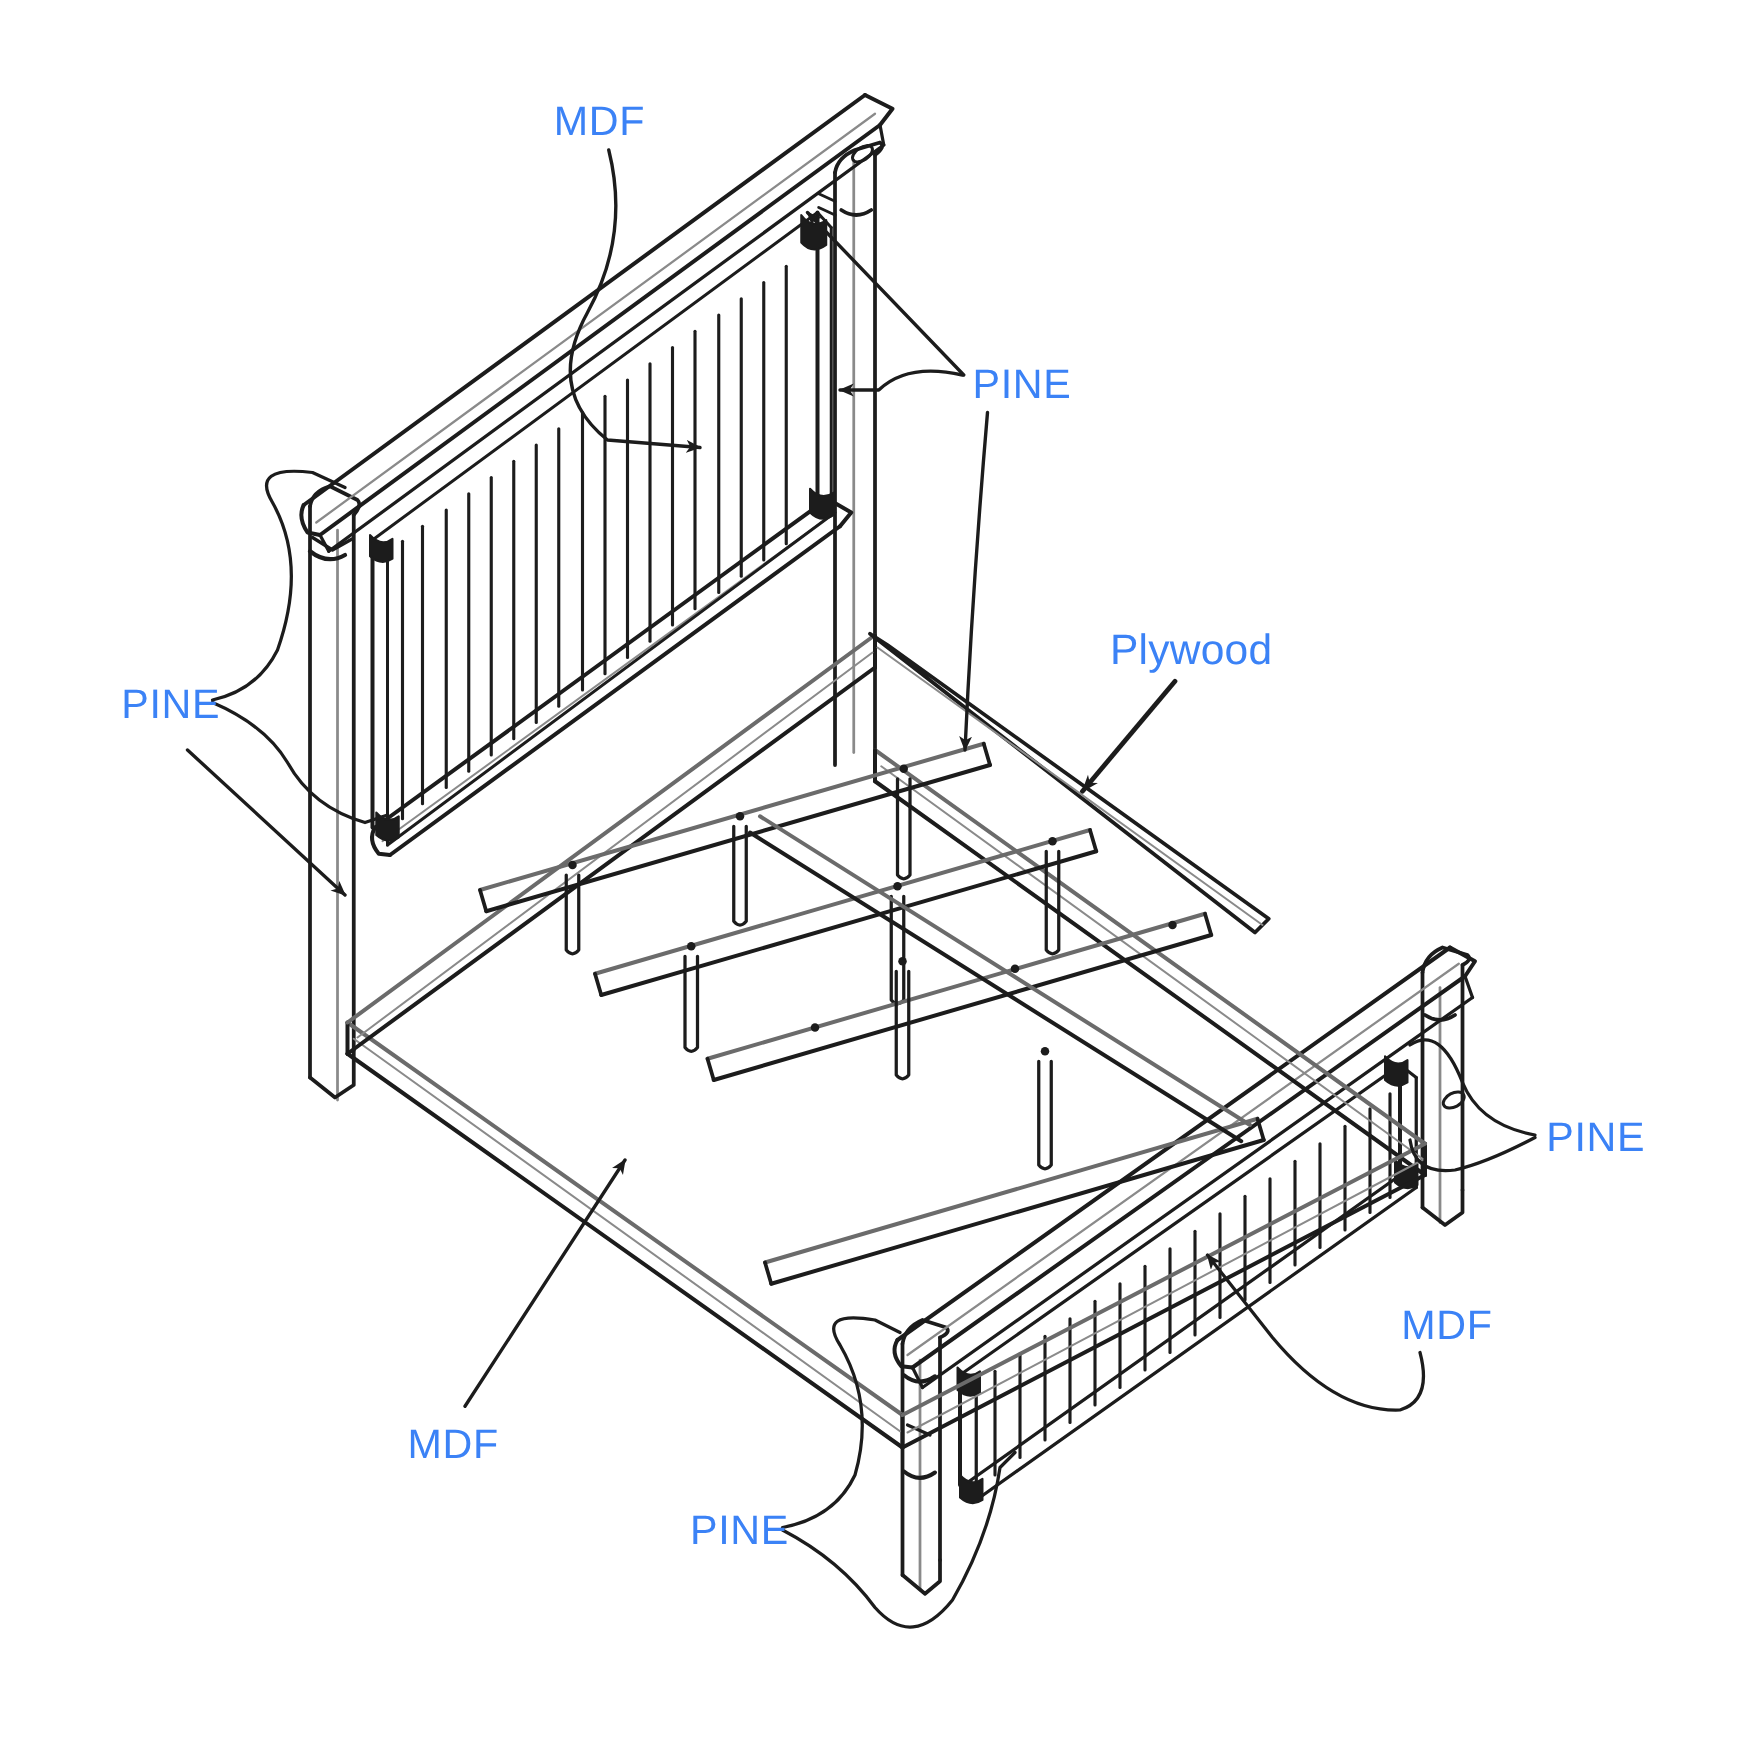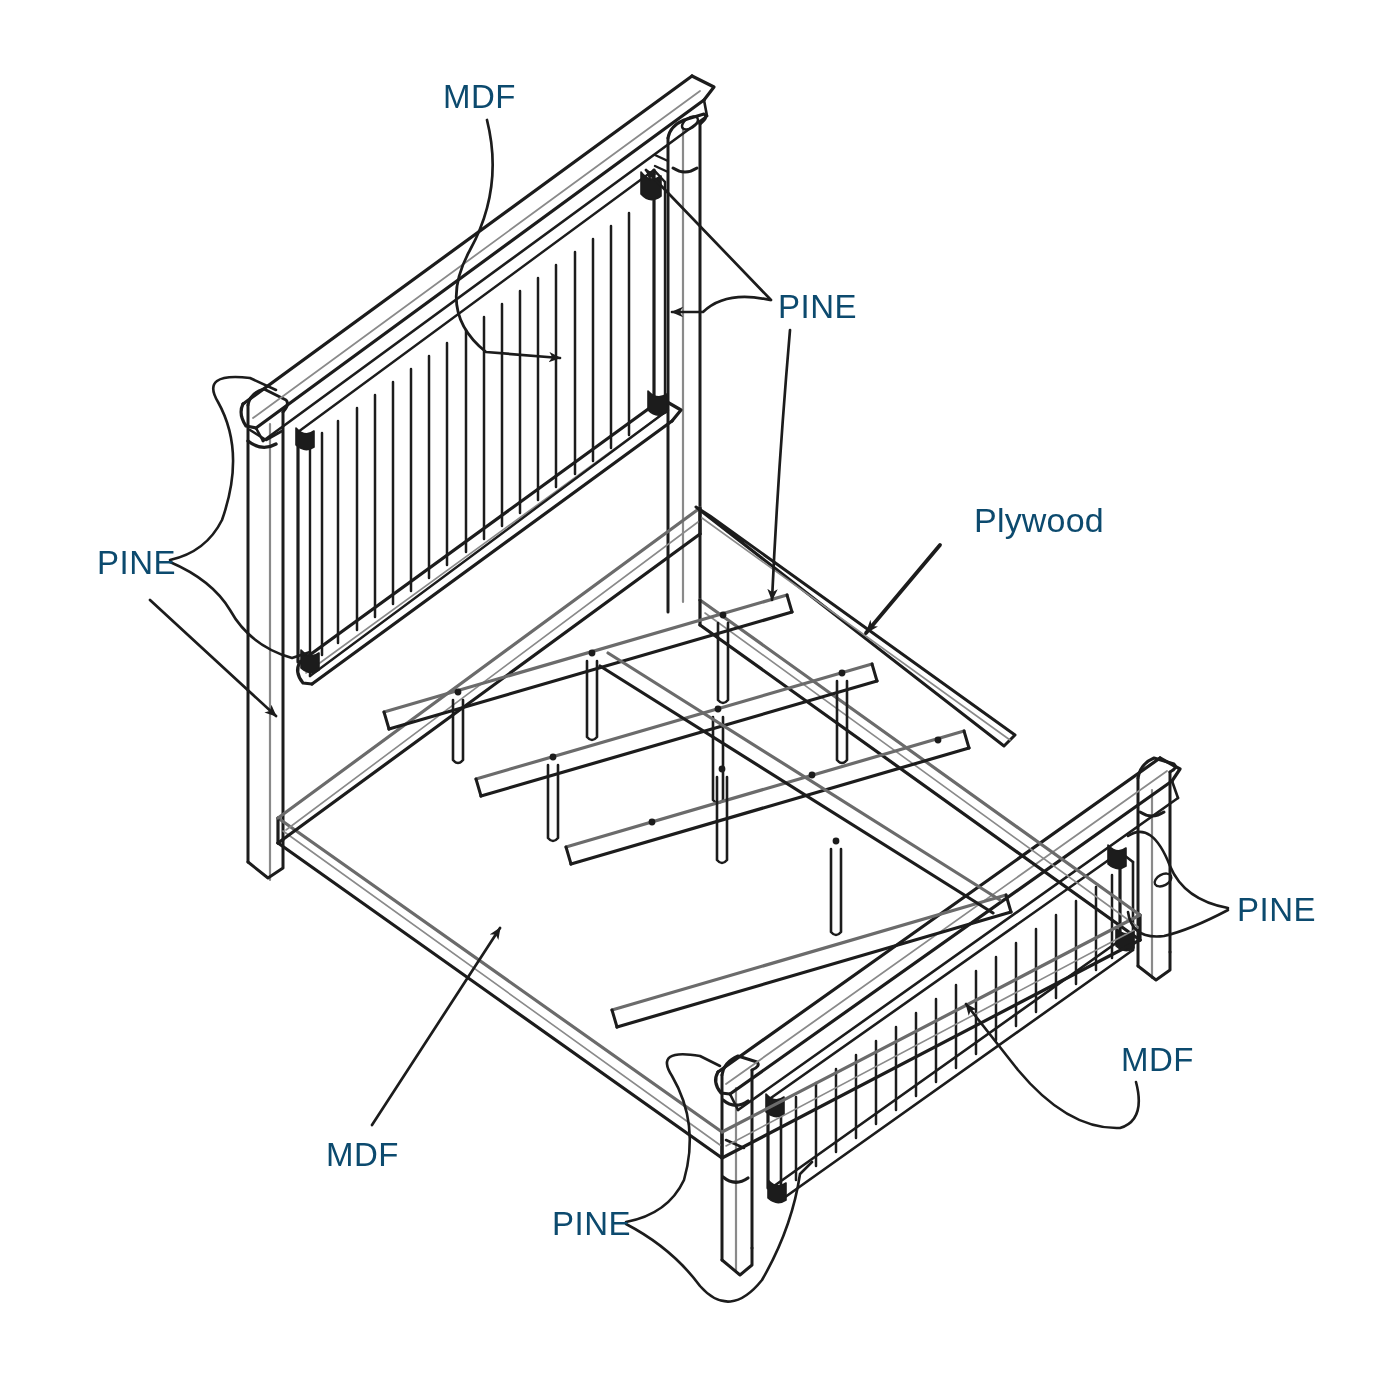--- a/index.html
+++ b/index.html
@@ -21,21 +21,21 @@
   }
   #drawing {
     position: absolute;
     left: 0;
     top: 0;
     width: 1400px;
     height: 1400px;
   }
   .lbl {
     position: absolute;
-    color: #0c4a6e;
+    color: #3b82f6;
     font-family: "Liberation Sans", sans-serif;
     white-space: nowrap;
     line-height: 1;
     user-select: none;
   }
   .lbl-caps {
     font-size: 33px;
     letter-spacing: 0.5px;
   }
   .lbl-mixed {
@@ -332,21 +332,21 @@
 
       <path d="M626,1222 Q668,1214 684,1180 Q700,1124 672,1076 Q654,1048 700,1056 L720,1066" stroke-width="2.6"></path>
       <path d="M626,1224 Q672,1248 700,1286 Q730,1320 762,1280 Q792,1228 800,1174 L812,1162" stroke-width="2.6"></path>
     </g>
   </svg>
 
   <div class="lbl lbl-caps" style="left:443px; top:80px;">MDF</div>
 
   <div class="lbl lbl-caps" style="left:778px; top:290px;">PINE</div>
 
-  <div class="lbl lbl-mixed" style="left:974px; top:503px;">Plywood</div>
+  <div class="lbl lbl-mixed" style="left:888px; top:503px;">Plywood</div>
 
   <div class="lbl lbl-caps" style="left:97px; top:546px;">PINE</div>
 
   <div class="lbl lbl-caps" style="left:1237px; top:893px;">PINE</div>
 
   <div class="lbl lbl-caps" style="left:1121px; top:1043px;">MDF</div>
 
   <div class="lbl lbl-caps" style="left:326px; top:1138px;">MDF</div>
 
   <div class="lbl lbl-caps" style="left:552px; top:1207px;">PINE</div>

